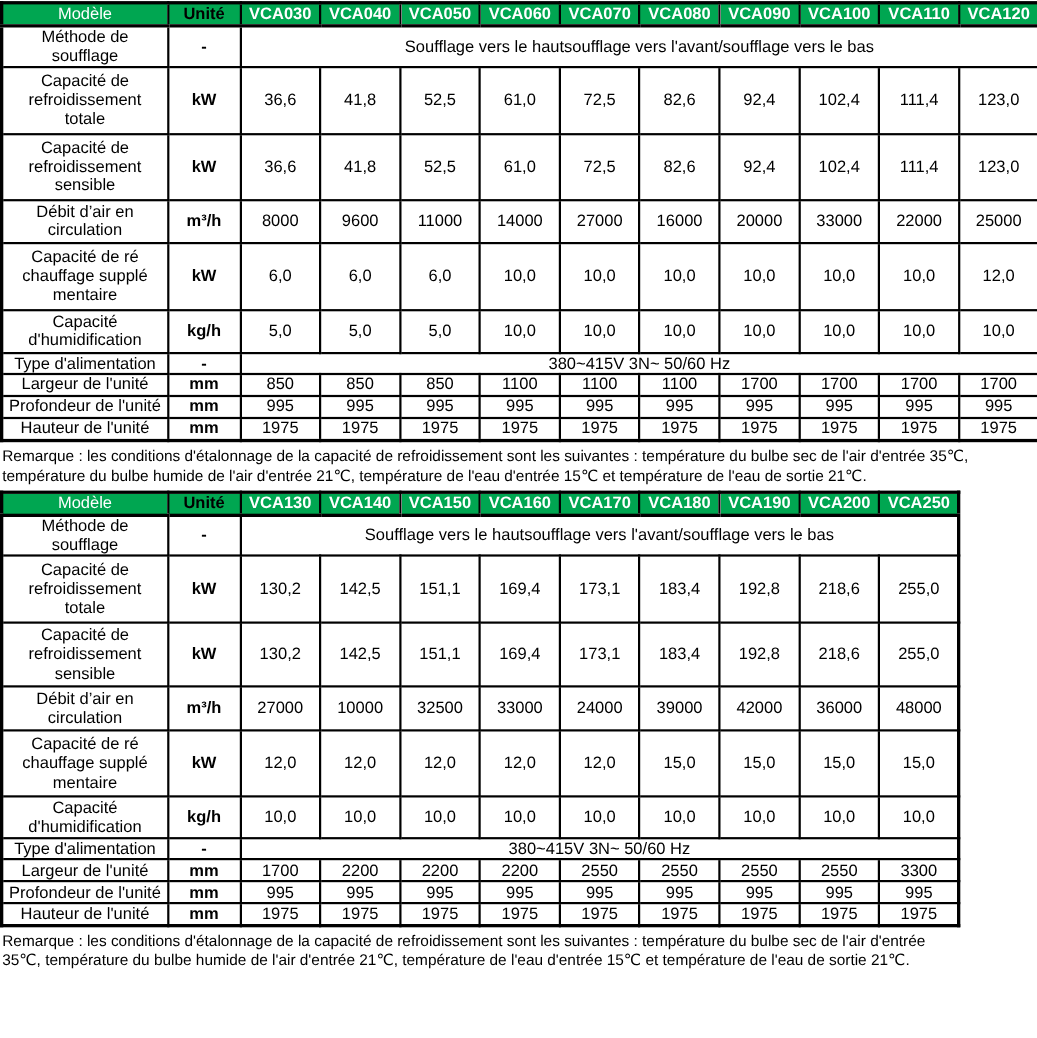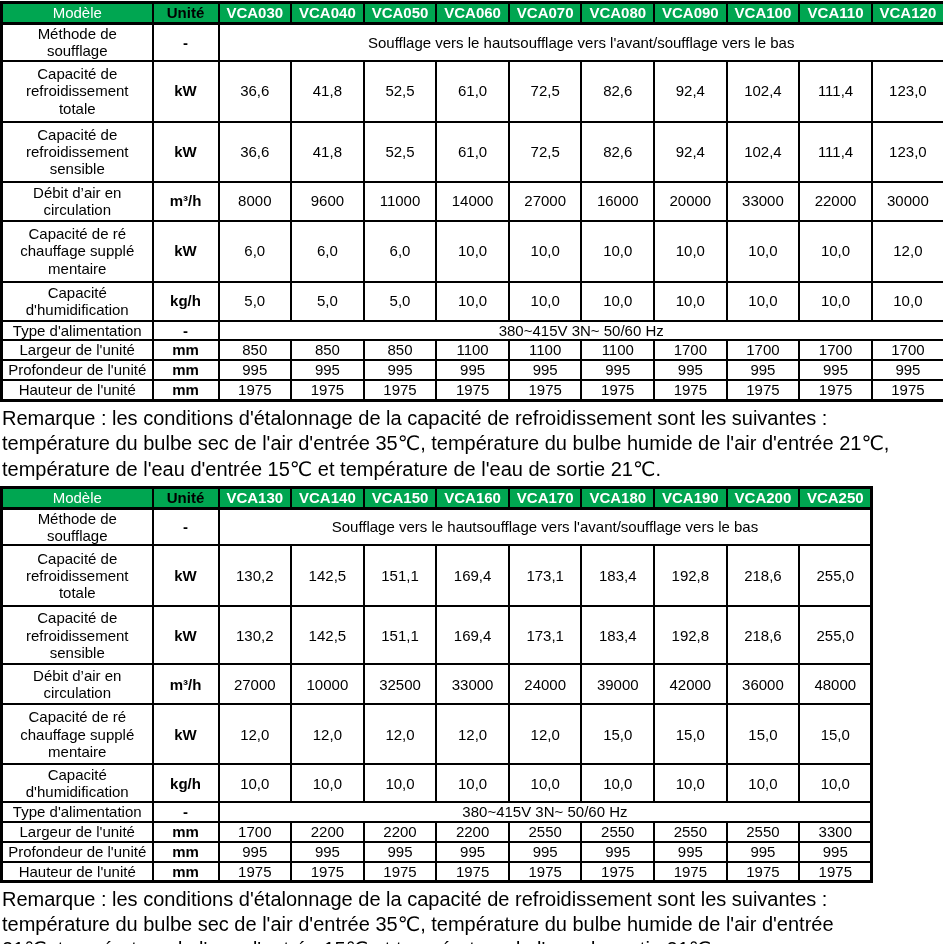--- a/index.html
+++ b/index.html
@@ -31,21 +31,21 @@
     font-weight:bold;
     border-bottom-width:3px;
   }
   table.spec th.model-h{font-weight:normal;text-align:center;}
   table.spec th.unit-h{color:#000000;}
   td.label{white-space:pre-line;}
   td.unit{font-weight:bold;}
   td.value{font-weight:normal;}
   .remark{
     margin:4px 4px 4px 2px;
-    font-size:20px;
+    font-size:14px;
     line-height:1.26;
     color:#000;
   }
   .remark.remark2{width:868px;}
 </style>
 </head>
 <body>
 
 <div class="page">
   <table class="spec t1">
@@ -124,21 +124,21 @@
           <td class="unit">m³/h</td>
           <td class="value">8000</td>
           <td class="value">9600</td>
           <td class="value">11000</td>
           <td class="value">14000</td>
           <td class="value">27000</td>
           <td class="value">16000</td>
           <td class="value">20000</td>
           <td class="value">33000</td>
           <td class="value">22000</td>
-          <td class="value">30000</td>
+          <td class="value">25000</td>
         </tr>
         <tr style="height: 61px;">
           <td class="label">Capacité de ré
 chauffage supplé
 mentaire</td>
           <td class="unit">kW</td>
           <td class="value">6,0</td>
           <td class="value">6,0</td>
           <td class="value">6,0</td>
           <td class="value">10,0</td>

